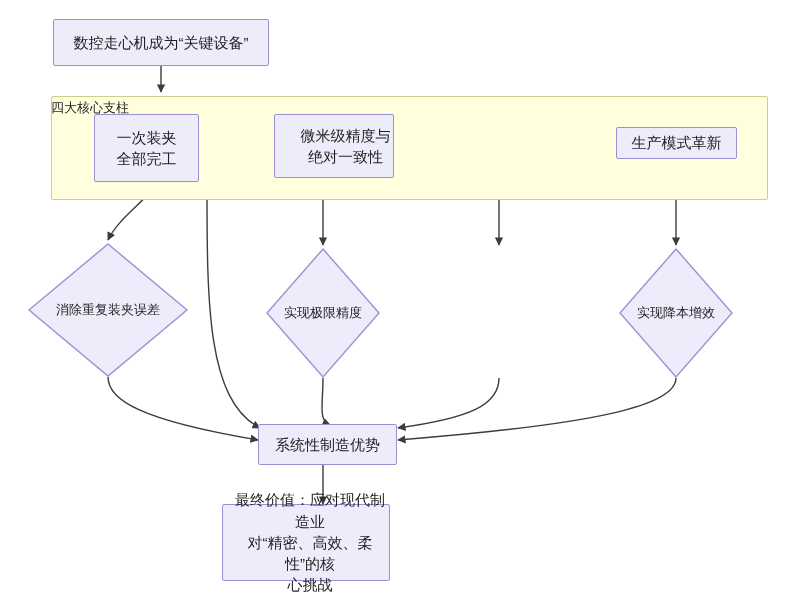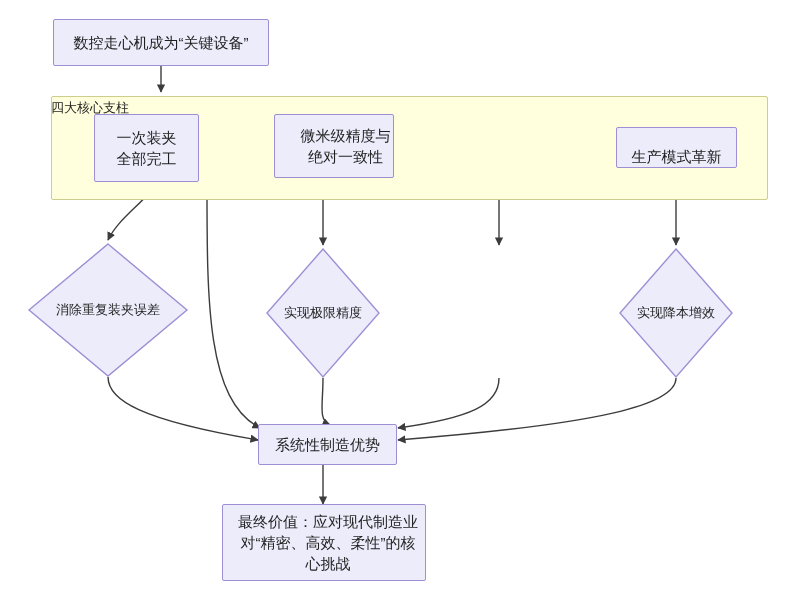--- a/index.html
+++ b/index.html
@@ -130,21 +130,21 @@
     <span>一次装夹
 全部完工</span>
   </div>
 
   <div class="node box" style="left:274px; top:114px; width:120px; height:64px;padding-left:23px;">
     <span>微米级精度与
 绝对一致性</span>
   </div>
 
 
-  <div class="node box" style="left:616px; top:127px; width:121px; height:41px;align-items:flex-end;">
+  <div class="node box" style="left:616px; top:127px; width:121px; height:32px;">
     <span>生产模式革新</span>
   </div>
 
   <div class="diamond-wrap" style="left:28px; top:243px; width:160px; height:134px;">
     <svg width="160" height="134" viewBox="0 0 160 134">
       <polygon points="80,1 159,67 80,133 1,67" fill="#ececfb" stroke="#9e8fd4" stroke-width="1.4"></polygon>
     </svg>
     <div class="diamond-label">消除重复装夹误差</div>
   </div>
 
@@ -160,19 +160,19 @@
     <svg width="114" height="130" viewBox="0 0 114 130">
       <polygon points="57,1 113,65 57,129 1,65" fill="#ececfb" stroke="#9e8fd4" stroke-width="1.4"></polygon>
     </svg>
     <div class="diamond-label">实现降本增效</div>
   </div>
 
   <div class="node box" style="left:258px; top:424px; width:139px; height:41px;">
     <span>系统性制造优势</span>
   </div>
 
-  <div class="node box" style="left:222px; top:504px; width:204px; height:77px;padding-left:8px;">
+  <div class="node box" style="left:222px; top:504px; width:168px; height:77px;padding-left:8px;">
     <span>最终价值：应对现代制造业
 对“精密、高效、柔性”的核
 心挑战</span>
   </div>
 
 </div>
 
 </body></html>

